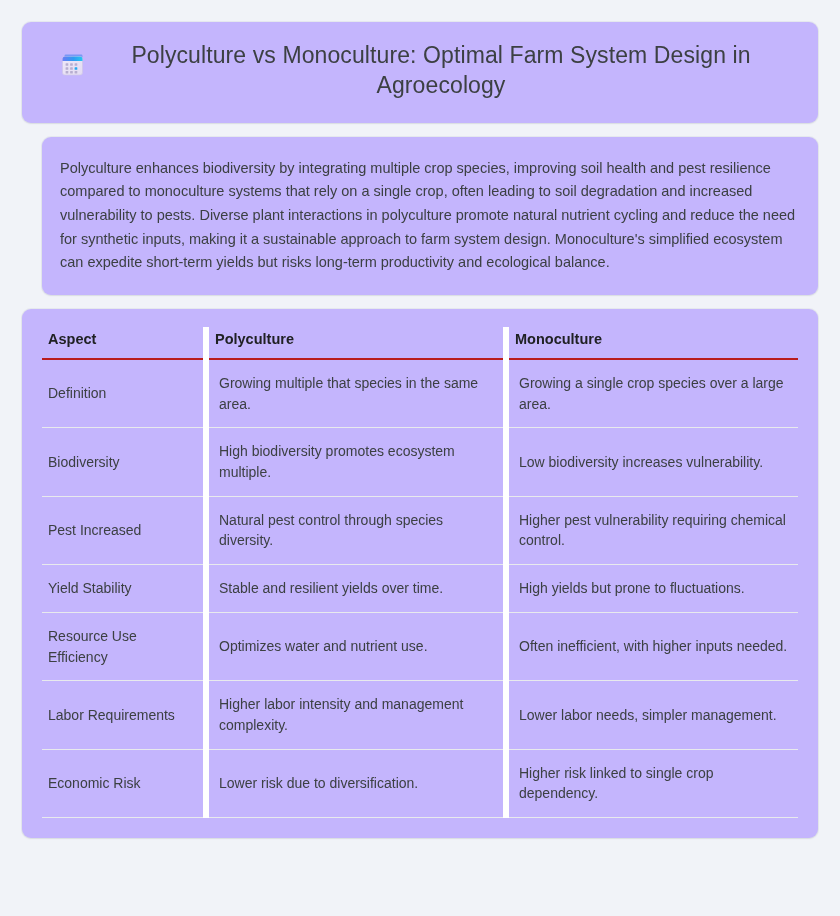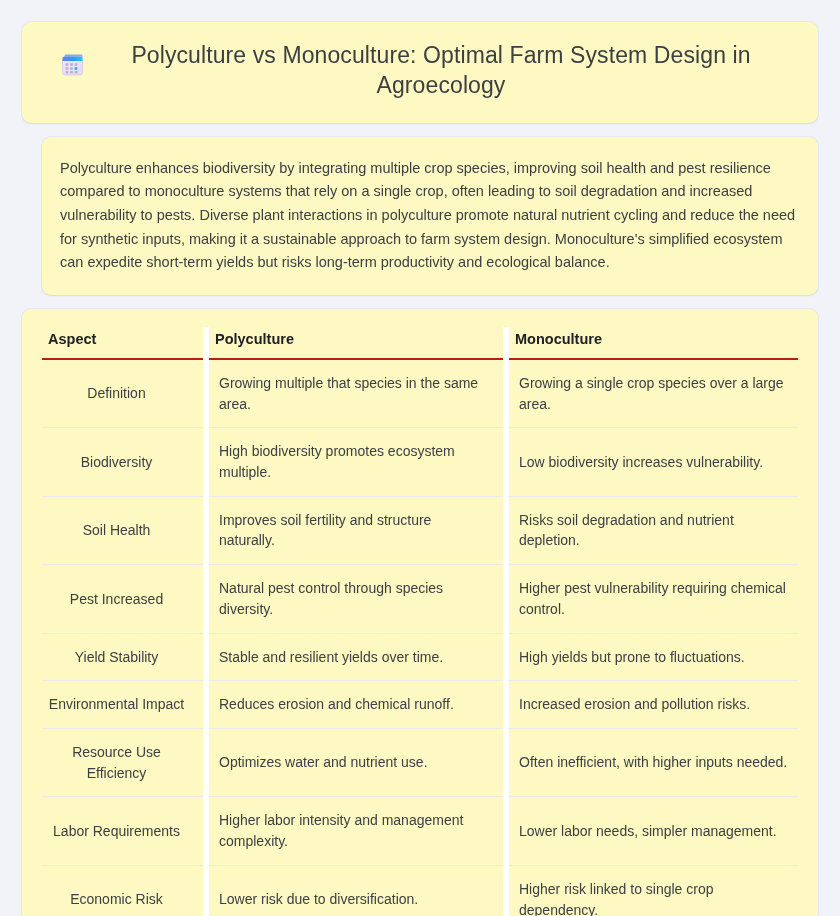--- a/index.html
+++ b/index.html
@@ -18,21 +18,21 @@
   .page {
     width: 840px;
     min-height: 916px;
     padding: 22px 22px 0 22px;
     display: flex;
     flex-direction: column;
   }
 
   
   .card {
-    background: #fef9c3;
+    background: #c4b5fd;
     border-radius: 9px;
     box-shadow: 0 1px 2px rgba(60,64,67,0.07), 0 0 0 1px rgba(218,222,230,0.55);
   }
 
   
   .header-card {
     padding: 18px 28px 22px 28px;
     display: flex;
     align-items: flex-start;
     justify-content: center;
@@ -94,21 +94,21 @@
   table.compare th.col-poly   { width: 300px; }
   table.compare th.col-mono   { width: auto; }
   table.compare td {
     font-size: 14px;
     line-height: 1.48;
     color: #3c4043;
     vertical-align: middle;
     padding: 13px 14px 13px 6px;
     border-bottom: 1px solid #e8eaed;
   }
-  table.compare td.aspect { padding-right: 18px; text-align: center; }
+  table.compare td.aspect { padding-right: 18px; }
   table.compare td.poly   { padding-left: 10px; padding-right: 22px; }
   table.compare td.mono   { padding-left: 10px; padding-right: 6px; }
   table.compare tr:last-child td { border-bottom: 1px solid #e8eaed; }
   
   table.compare th + th, table.compare td + td { border-left: 6px solid #ffffff; }
 </style>
 </head>
 <body>
 
 <div class="page">
@@ -166,40 +166,30 @@
             <td class="aspect">Definition</td>
             <td class="poly">Growing multiple that species in the same area.</td>
             <td class="mono">Growing a single crop species over a large area.</td>
           </tr>
           <tr>
             <td class="aspect">Biodiversity</td>
             <td class="poly">High biodiversity promotes ecosystem multiple.</td>
             <td class="mono">Low biodiversity increases vulnerability.</td>
           </tr>
           <tr>
-            <td class="aspect">Soil Health</td>
-            <td class="poly">Improves soil fertility and structure naturally.</td>
-            <td class="mono">Risks soil degradation and nutrient depletion.</td>
-          </tr>
-          <tr>
             <td class="aspect">Pest Increased</td>
             <td class="poly">Natural pest control through species diversity.</td>
             <td class="mono">Higher pest vulnerability requiring chemical control.</td>
           </tr>
           <tr>
             <td class="aspect">Yield Stability</td>
             <td class="poly">Stable and resilient yields over time.</td>
             <td class="mono">High yields but prone to fluctuations.</td>
           </tr>
           <tr>
-            <td class="aspect">Environmental Impact</td>
-            <td class="poly">Reduces erosion and chemical runoff.</td>
-            <td class="mono">Increased erosion and pollution risks.</td>
-          </tr>
-          <tr>
             <td class="aspect">Resource Use Efficiency</td>
             <td class="poly">Optimizes water and nutrient use.</td>
             <td class="mono">Often inefficient, with higher inputs needed.</td>
           </tr>
           <tr>
             <td class="aspect">Labor Requirements</td>
             <td class="poly">Higher labor intensity and management complexity.</td>
             <td class="mono">Lower labor needs, simpler management.</td>
           </tr>
           <tr>

